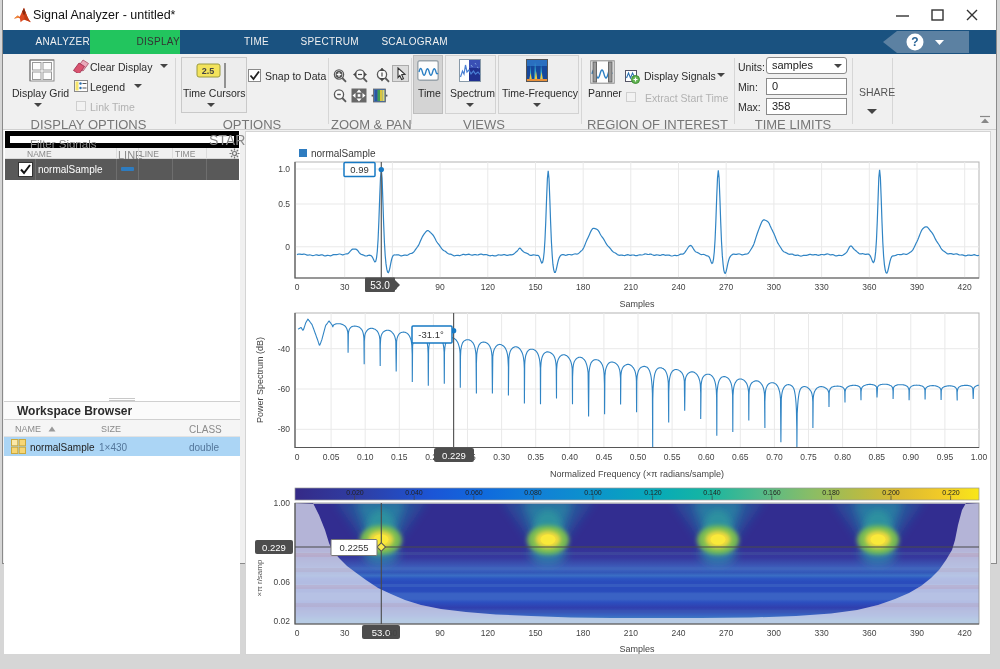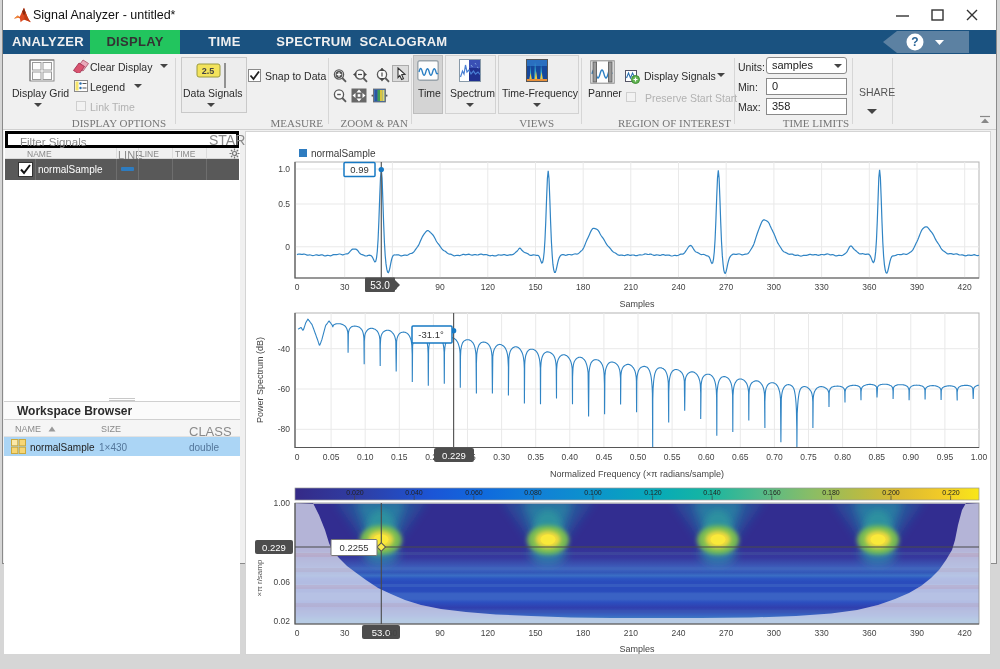--- a/index.html
+++ b/index.html
@@ -1,24 +1,24 @@
 <!DOCTYPE html>
 <html><head><meta charset="utf-8"><title>Signal Analyzer</title>
 <style>
 *{margin:0;padding:0;box-sizing:border-box;}
 html,body{width:1000px;height:669px;font-family:"Liberation Sans",sans-serif;background:#d6d6d6;overflow:hidden;}
 #win{position:absolute;left:2px;top:0;width:995px;height:564px;background:#f0f0f0;border:1px solid #8a8a8a;border-top:none;}
 #title{position:absolute;left:0;top:0;width:100%;height:30px;background:#fff;}
 #title .t{position:absolute;left:30px;top:8px;font-size:12.5px;color:#101010;}
 #tabs{position:absolute;left:0;top:30px;width:100%;height:24px;background:#1a5280;}
-.tab{position:absolute;top:0;height:24px;line-height:24px;text-align:center;font-size:13px;font-weight:bold;color:#f0f0f0;letter-spacing:0.3px;}
+.tab{position:absolute;top:0;height:24px;line-height:24px;text-align:right;font-size:10px;font-weight:normal;color:#f0f0f0;letter-spacing:0.3px;}
 .tab.act{background:#22c55e;color:#333;}
 #strip{position:absolute;left:0;top:54px;width:100%;height:76px;background:#f0f0f0;border-bottom:1px solid #d0d0d0;}
 .sdiv{position:absolute;top:4px;width:1px;height:66px;background:#d6d6d6;}
-.slbl{position:absolute;top:63px;font-size:11px;color:#767676;text-align:right;white-space:nowrap;font-family:Liberation Serif, serif;}
+.slbl{position:absolute;top:63px;font-size:13px;color:#767676;text-align:center;white-space:nowrap;}
 .btxt{position:absolute;font-size:10.5px;color:#2b2b2b;white-space:nowrap;}
 .gtxt{position:absolute;font-size:10.5px;color:#b2b2b2;white-space:nowrap;}
 .darr{position:absolute;width:0;height:0;border-left:4px solid transparent;border-right:4px solid transparent;border-top:4px solid #444;}
 #lp{position:absolute;left:1px;top:130px;width:236px;height:524px;background:#fff;}
 #plots{position:absolute;left:242px;top:131px;width:746px;height:524px;background:#fff;border:1px solid #d4d4d4;}
 </style></head>
 <body>
 <div id="win">
 <div id="title">
 <svg style="position:absolute;left:11px;top:7px" width="17" height="16" viewBox="0 0 17 16">
@@ -49,21 +49,21 @@
 </div>
 <div id="strip">
 <div class="sdiv" style="left:172px"></div>
 <div class="sdiv" style="left:325px"></div>
 <div class="sdiv" style="left:408px"></div>
 <div class="sdiv" style="left:578px"></div>
 <div class="sdiv" style="left:731px"></div>
 <div class="sdiv" style="left:849px"></div>
 <div class="sdiv" style="left:889px"></div>
 <div class="slbl" style="left:8px;width:155px">DISPLAY OPTIONS</div>
-<div class="slbl" style="left:178px;width:142px">MEASURE</div>
+<div class="slbl" style="left:178px;width:142px">OPTIONS</div>
 <div class="slbl" style="left:328px;width:77px">ZOOM &amp; PAN</div>
 <div class="slbl" style="left:411px;width:140px">VIEWS</div>
 <div class="slbl" style="left:581px;width:147px">REGION OF INTEREST</div>
 <div class="slbl" style="left:734px;width:112px">TIME LIMITS</div>
 <svg style="position:absolute;left:26px;top:5px" width="26" height="24" viewBox="0 0 26 24">
         <rect x="1" y="1" width="24" height="21" fill="#fff" stroke="#8a8a8a"></rect>
         <rect x="3.5" y="3.5" width="8.5" height="7.5" fill="#fcfcfc" stroke="#9a9a9a"></rect>
         <rect x="14" y="3.5" width="8.5" height="7.5" fill="#fcfcfc" stroke="#9a9a9a"></rect>
         <rect x="3.5" y="13" width="8.5" height="7.5" fill="#fcfcfc" stroke="#9a9a9a"></rect>
         <rect x="14" y="13" width="8.5" height="7.5" fill="#fcfcfc" stroke="#9a9a9a"></rect>
@@ -88,21 +88,21 @@
 <div class="btxt" style="left:87px;top:27px">Legend</div>
 <div class="darr" style="left:131px;top:30px"></div>
 <div style="position:absolute;left:73px;top:47px;width:10px;height:10px;background:#f2f2f2;border:1px solid #cfcfcf"></div>
 <div class="gtxt" style="left:87px;top:47px">Link Time</div>
 <div style="position:absolute;left:178px;top:3px;width:66px;height:56px;background:#ededed;border:1px solid #c9c9c9"></div>
 <svg style="position:absolute;left:193px;top:7px" width="34" height="27" viewBox="0 0 34 27">
         <path d="M29,2 v25" stroke="#555" stroke-width="1.2"></path>
         <rect x="1" y="3" width="23" height="13" rx="2" fill="#f3e35c" stroke="#9a9a40"></rect>
         <text x="12" y="13" font-family="Liberation Sans,sans-serif" font-size="9" font-weight="bold" fill="#444" text-anchor="middle">2.5</text>
       </svg>
-<div class="btxt" style="left:180px;top:33px">Data Signals</div>
+<div class="btxt" style="left:180px;top:33px">Time Cursors</div>
 <div class="darr" style="left:204px;top:49px"></div>
 <svg style="position:absolute;left:245px;top:15px" width="14" height="14" viewBox="0 0 14 14">
         <rect x="0.5" y="0.5" width="12" height="12" fill="#fff" stroke="#8a8a8a"></rect>
         <path d="M2.5,6.5 L5.5,10 L11,2.5" stroke="#222" stroke-width="1.8" fill="none"></path>
       </svg>
 <div class="btxt" style="left:262px;top:16px">Snap to Data</div>
 <svg style="position:absolute;left:329px;top:14px" width="16" height="16" viewBox="0 0 16 16">
         <circle cx="7" cy="6.5" r="4.6" fill="#fafafa" stroke="#5a5a5a" stroke-width="1.3"></circle>
         <path d="M10.3,10 L14,13.8" stroke="#5a5a5a" stroke-width="1.8"></path>
         <circle cx="7" cy="6.5" r="3.4" fill="#4a4a4a"></circle>
@@ -178,37 +178,37 @@
 <div class="btxt" style="left:585px;top:33px">Panner</div>
 <svg style="position:absolute;left:622px;top:16px" width="15" height="14" viewBox="0 0 15 14">
         <rect x="0.5" y="0.5" width="11" height="11" fill="#fff" stroke="#556"></rect>
         <path d="M1.5,8 l2,-5 l2,5 l2,-5 l2,4" fill="none" stroke="#2a6fb0" stroke-width="1.1"></path>
         <circle cx="10.5" cy="9.5" r="4" fill="#63b353" stroke="#3e8f33"></circle>
         <path d="M8.5,9.5 h4 M10.5,7.5 v4" stroke="#fff" stroke-width="1.2"></path>
       </svg>
 <div class="btxt" style="left:641px;top:16px">Display Signals</div>
 <div class="darr" style="left:714px;top:19px"></div>
 <div style="position:absolute;left:623px;top:38px;width:10px;height:10px;background:#f2f2f2;border:1px solid #cfcfcf"></div>
-<div class="gtxt" style="left:642px;top:38px">Preserve Start Start</div>
+<div class="gtxt" style="left:642px;top:38px">Extract Start Time</div>
 <div class="btxt" style="left:735px;top:7px">Units:</div>
 <div style="position:absolute;left:763px;top:3px;width:81px;height:17px;background:#fff;border:1px solid #8a8a8a;border-radius:3px;font-size:11px;color:#222;line-height:15px;padding-left:5px">samples</div>
 <div class="darr" style="left:831px;top:10px"></div>
 <div class="btxt" style="left:735px;top:27px">Min:</div>
 <div style="position:absolute;left:763px;top:24px;width:81px;height:17px;background:#fff;border:1px solid #8a8a8a;font-size:11px;color:#222;line-height:15px;padding-left:5px">0</div>
 <div class="btxt" style="left:735px;top:47px">Max:</div>
 <div style="position:absolute;left:763px;top:44px;width:81px;height:17px;background:#fff;border:1px solid #8a8a8a;font-size:11px;color:#222;line-height:15px;padding-left:5px">358</div>
 <div class="btxt" style="left:856px;top:32px;color:#555">SHARE</div>
 <div class="darr" style="left:864px;top:55px;border-left-width:5px;border-right-width:5px;border-top-width:5px"></div>
 <svg style="position:absolute;left:976px;top:61px" width="12" height="10" viewBox="0 0 12 10">
         <path d="M1,1.5 h10" stroke="#888" stroke-width="1.2" fill="none"></path>
         <path d="M6,3.5 l-4,4.5 h8 z" fill="#888"></path>
       </svg>
 </div>
 <div id="lp">
-<div style="position:absolute;left:1px;top:1px;width:234px;height:17px;background:#fff;border:3px solid #000000;font-size:11.5px;color:#8a8a8a;line-height:16px;padding-left:12px">Filter Signals</div>
+<div style="position:absolute;left:1px;top:1px;width:234px;height:17px;background:#fff;border:5px solid #000000;font-size:11.5px;color:#8a8a8a;line-height:16px;padding-left:20px">Filter Signals</div>
 <div style="position:absolute;left:1px;top:18px;width:234px;height:11px;background:#f0f0f0;border-bottom:1px solid #d8d8d8;"></div>
 <div style="position:absolute;left:23px;top:19px;font-size:8.5px;color:#8a8a8a;">NAME</div>
 <div style="position:absolute;left:114px;top:19px;font-size:11px;color:#8a8a8a;">LINE</div>
 <div style="position:absolute;left:136px;top:19px;font-size:8.5px;color:#8a8a8a;">LINE</div>
 <div style="position:absolute;left:171px;top:19px;font-size:8.5px;color:#8a8a8a;">TIME</div>
 <div style="position:absolute;left:205px;top:2px;font-size:14px;color:#8a8a8a;">START</div>
 <div style="position:absolute;left:112px;top:18px;width:1px;height:11px;background:#dcdcdc"></div>
 <div style="position:absolute;left:134px;top:18px;width:1px;height:11px;background:#dcdcdc"></div>
 <div style="position:absolute;left:168px;top:18px;width:1px;height:11px;background:#dcdcdc"></div>
 <div style="position:absolute;left:202px;top:18px;width:1px;height:11px;background:#dcdcdc"></div>
@@ -229,21 +229,21 @@
 <div style="position:absolute;left:34px;top:34px;font-size:10px;color:#fff;">normalSample</div>
 <div style="position:absolute;left:117px;top:37px;width:13px;height:4px;background:#2e7cc0;border-radius:1px"></div>
 <div style="position:absolute;left:105px;top:268px;width:26px;height:3px;border-top:1px solid #c8c8c8;border-bottom:1px solid #c8c8c8"></div>
 <div style="position:absolute;left:0px;top:271px;width:236px;height:19px;background:#fbfbfb;border-top:1px solid #d0d0d0;border-bottom:1px solid #d0d0d0;font-size:12px;font-weight:bold;color:#2b2b2b;line-height:18px;padding-left:13px">Workspace Browser</div>
 <div style="position:absolute;left:0px;top:290px;width:236px;height:17px;background:#f5f5f5;border-bottom:1px solid #e2e2e2"></div>
 <div style="position:absolute;left:11px;top:294px;font-size:9px;color:#8a8a8a">NAME</div>
 <svg style="position:absolute;left:44px;top:296px" width="8" height="6">
         <path d="M4,0.5 L7.5,5.5 H0.5 Z" fill="#999"></path>
       </svg>
 <div style="position:absolute;left:97px;top:294px;font-size:9px;color:#8a8a8a">SIZE</div>
-<div style="position:absolute;left:185px;top:294px;font-size:13px;color:#8a8a8a">CLASS</div>
+<div style="position:absolute;left:185px;top:294px;font-size:10px;color:#8a8a8a">CLASS</div>
 <div style="position:absolute;left:0px;top:307px;width:236px;height:19px;background:#abd5f5;"></div>
 <svg style="position:absolute;left:7px;top:309px" width="15" height="15" viewBox="0 0 15 15">
 <rect x="0.5" y="0.5" width="6.3" height="6.3" fill="#fbe9a8" stroke="#caa83d"></rect>
 <rect x="8.2" y="0.5" width="6.3" height="6.3" fill="#f7d674" stroke="#caa83d"></rect>
 <rect x="0.5" y="8.2" width="6.3" height="6.3" fill="#f7d674" stroke="#caa83d"></rect>
 <rect x="8.2" y="8.2" width="6.3" height="6.3" fill="#f7d674" stroke="#caa83d"></rect>
       </svg>
 <div style="position:absolute;left:26px;top:312px;font-size:10px;color:#222">normalSample</div>
 <div style="position:absolute;left:95px;top:312px;font-size:10px;color:#53769a">1×430</div>
 <div style="position:absolute;left:185px;top:312px;font-size:10px;color:#53769a">double</div>

